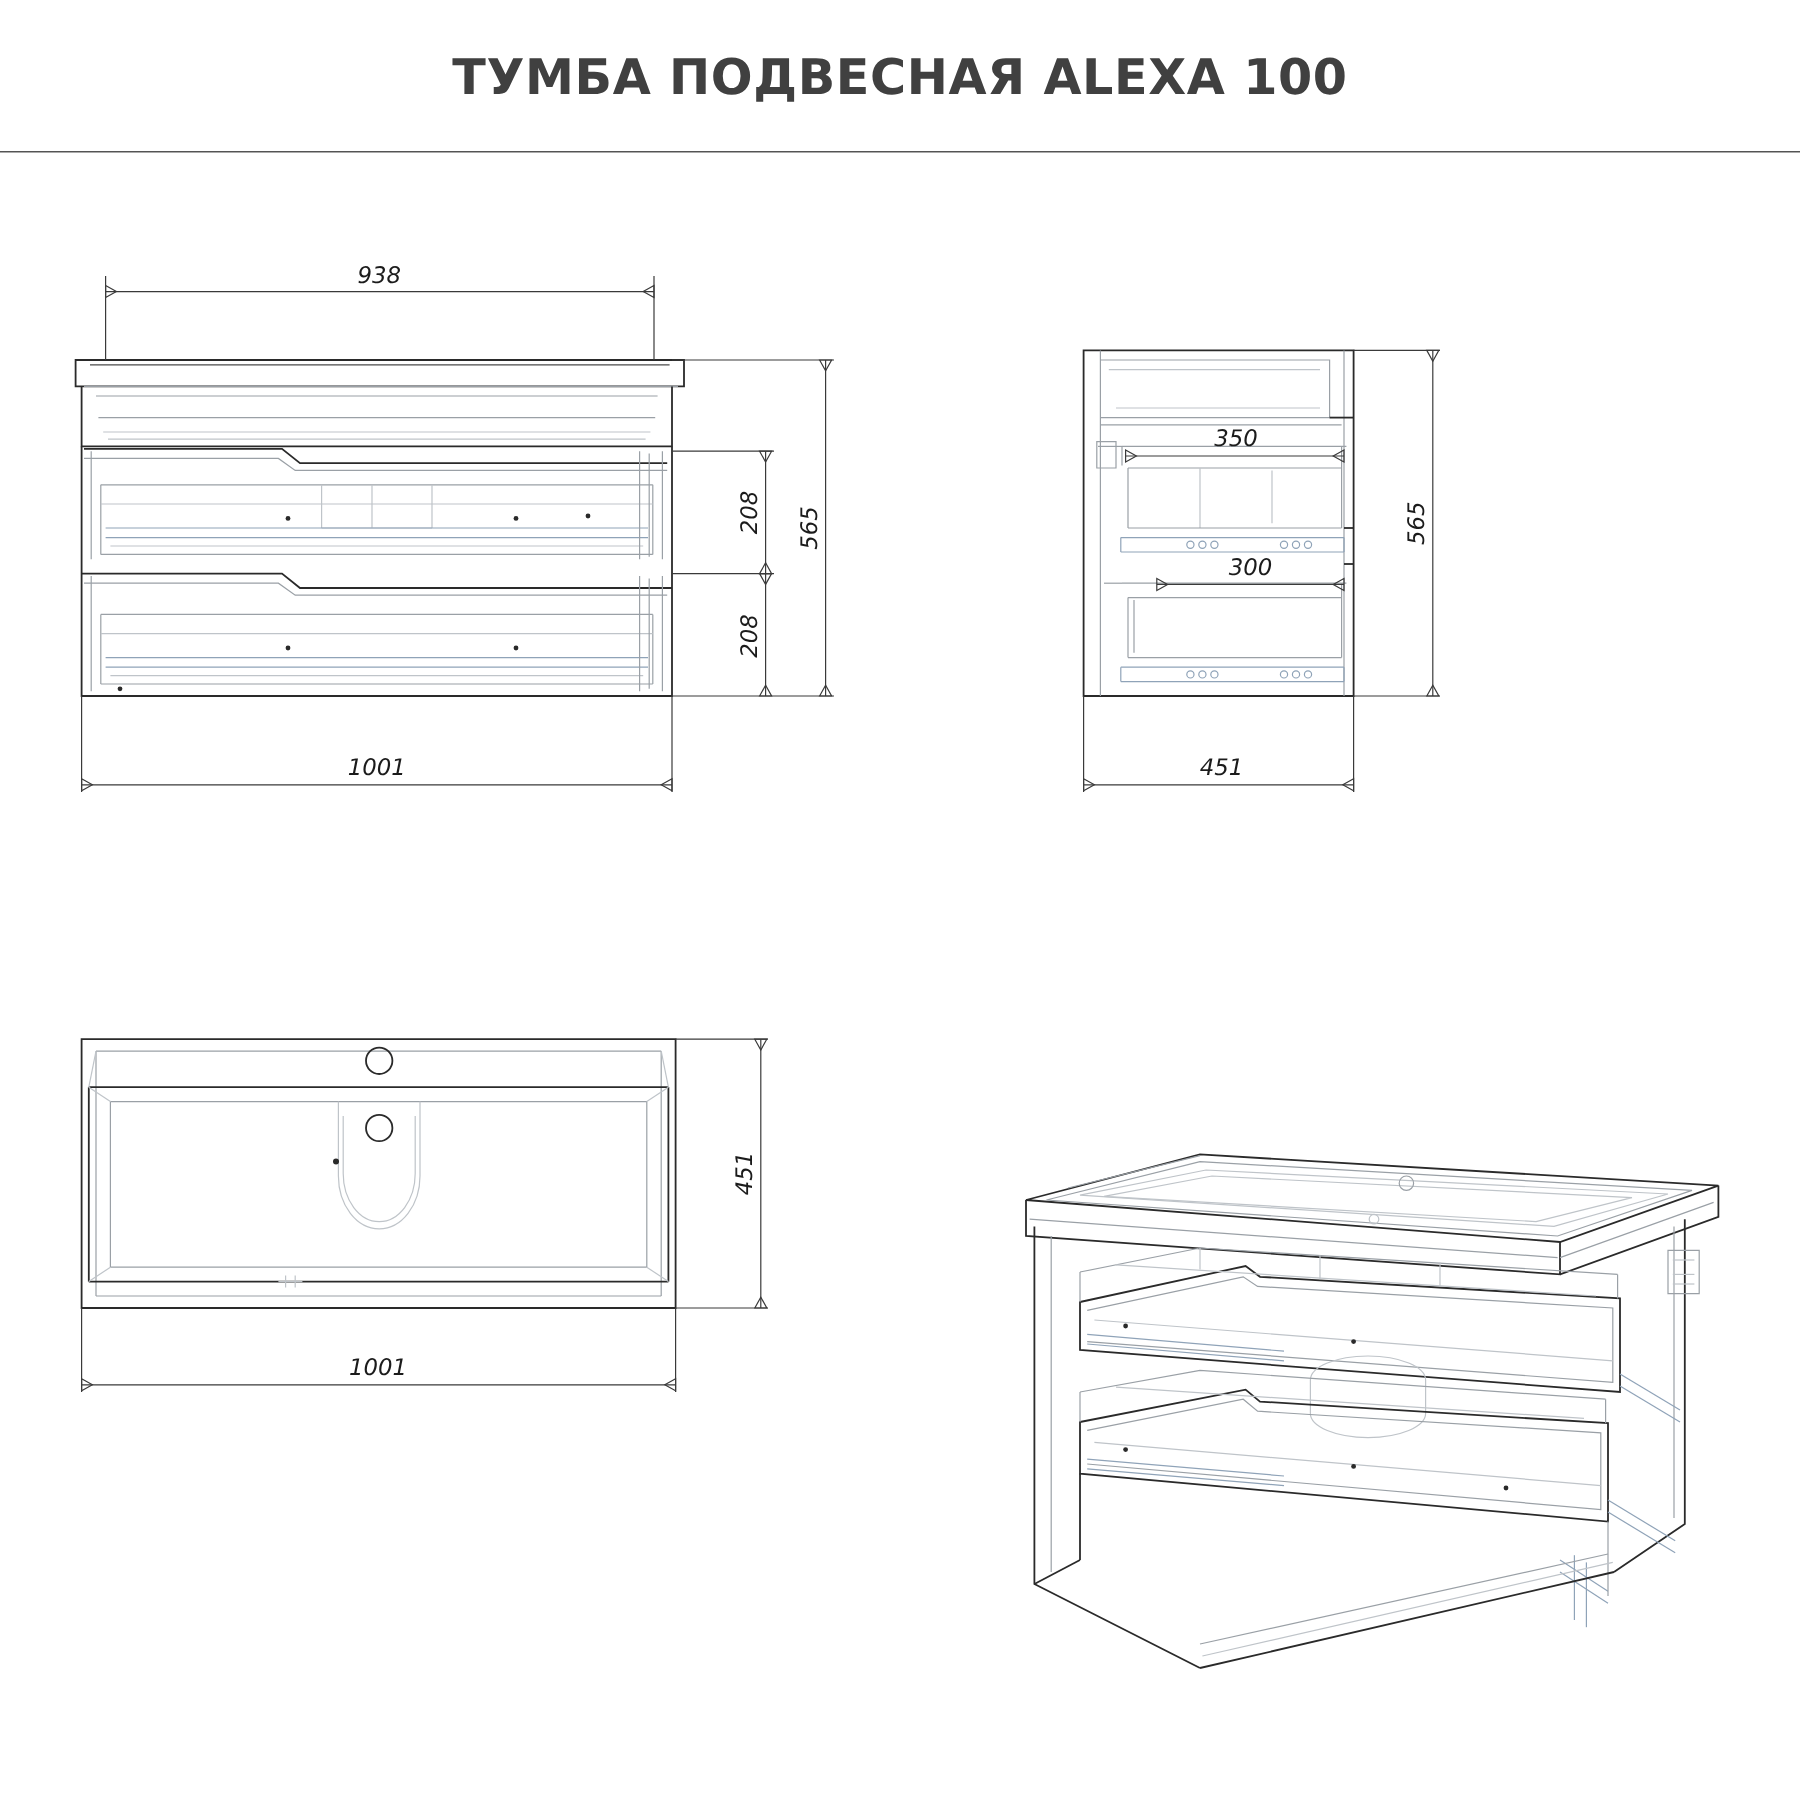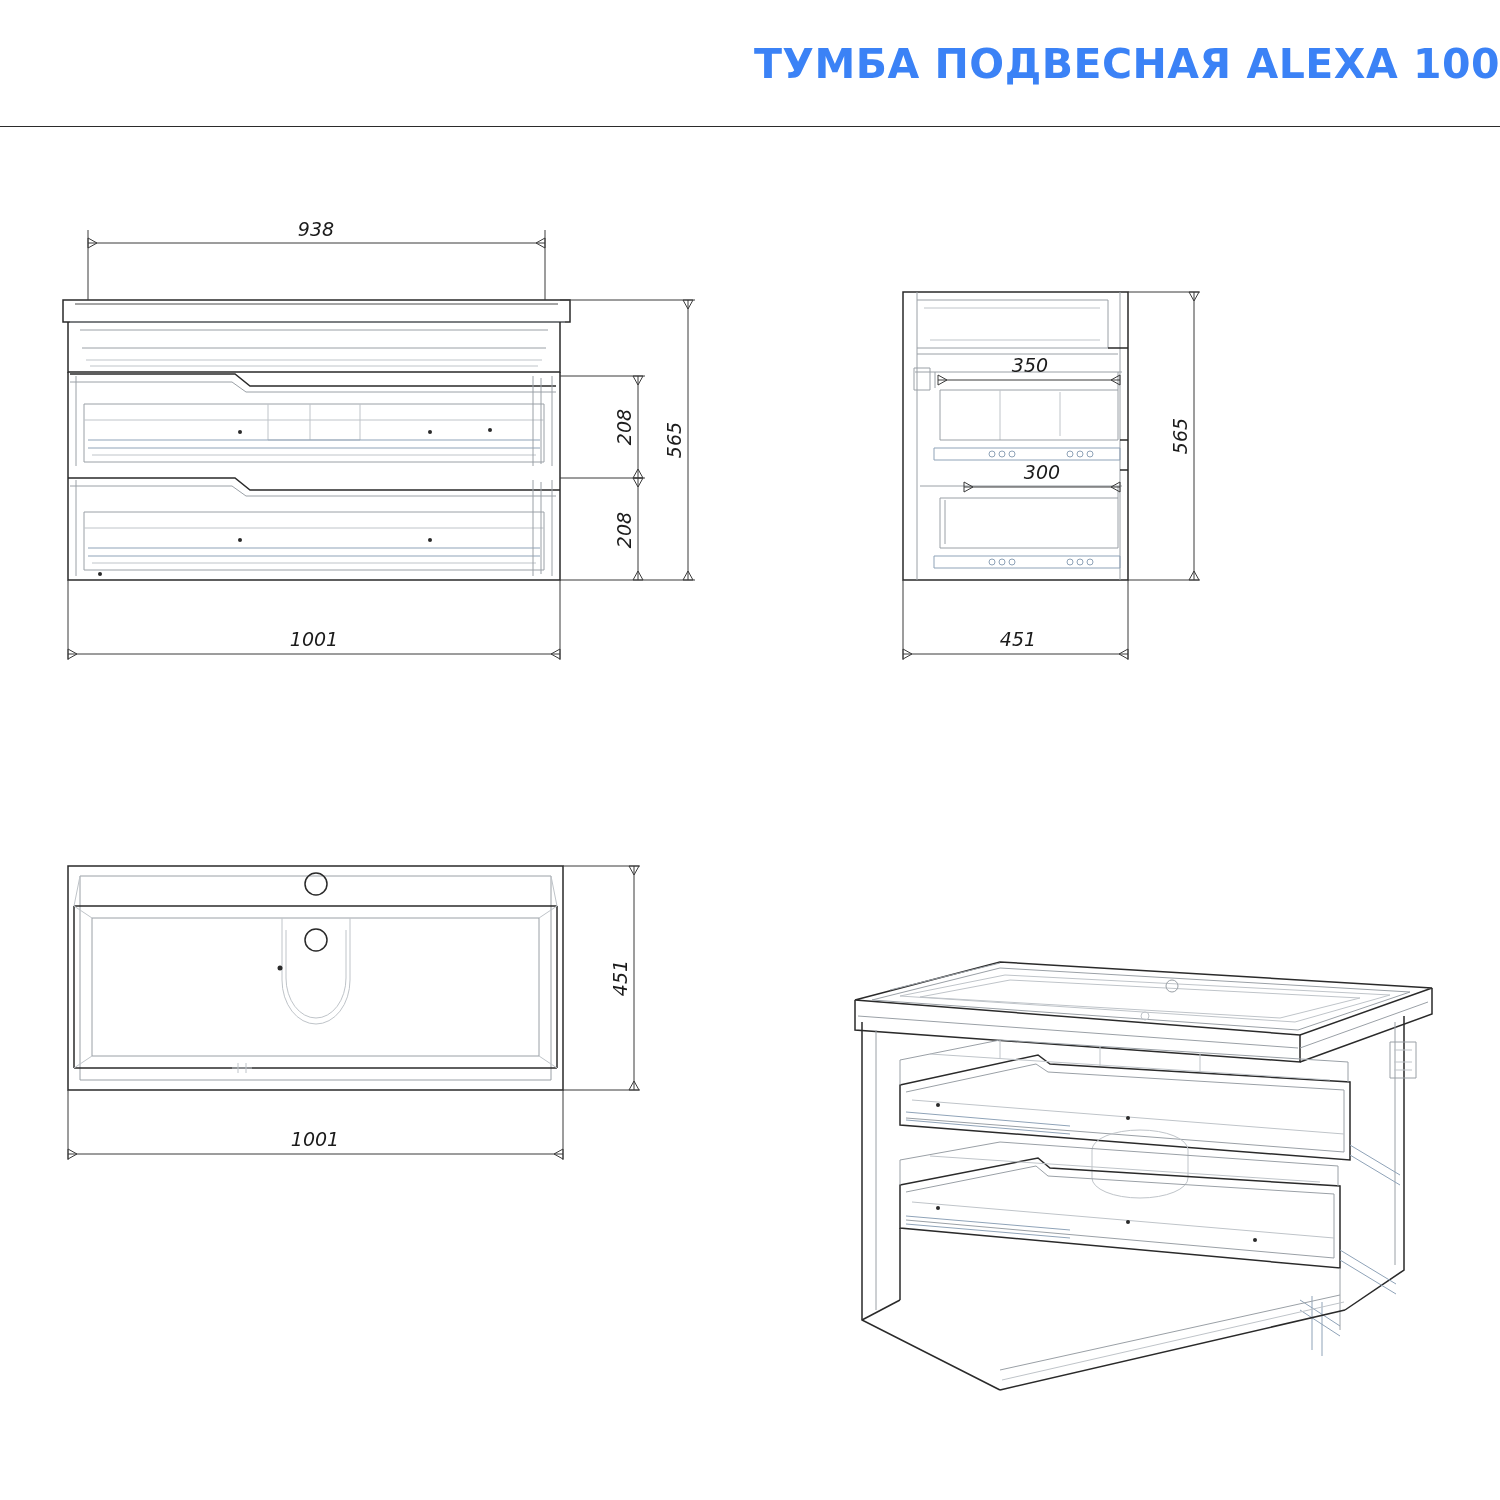--- a/index.html
+++ b/index.html
@@ -17,25 +17,25 @@
   }
   .page {
     position: absolute;
     inset: 0;
   }
   .title {
     position: absolute;
     left: 0;
     top: 40px;
     width: 1500px;
-    text-align: right;
+    text-align: center;
     font-size: 41px;
     font-weight: 700;
     letter-spacing: 0.5px;
-    color: #3b82f6;
+    color: #404040;
     font-family: "DejaVu Sans", sans-serif;
   }
   .title-rule {
     position: absolute;
     left: 0;
     top: 126px;
     width: 1500px;
     height: 1px;
     background: #2b2b2b;
   }

